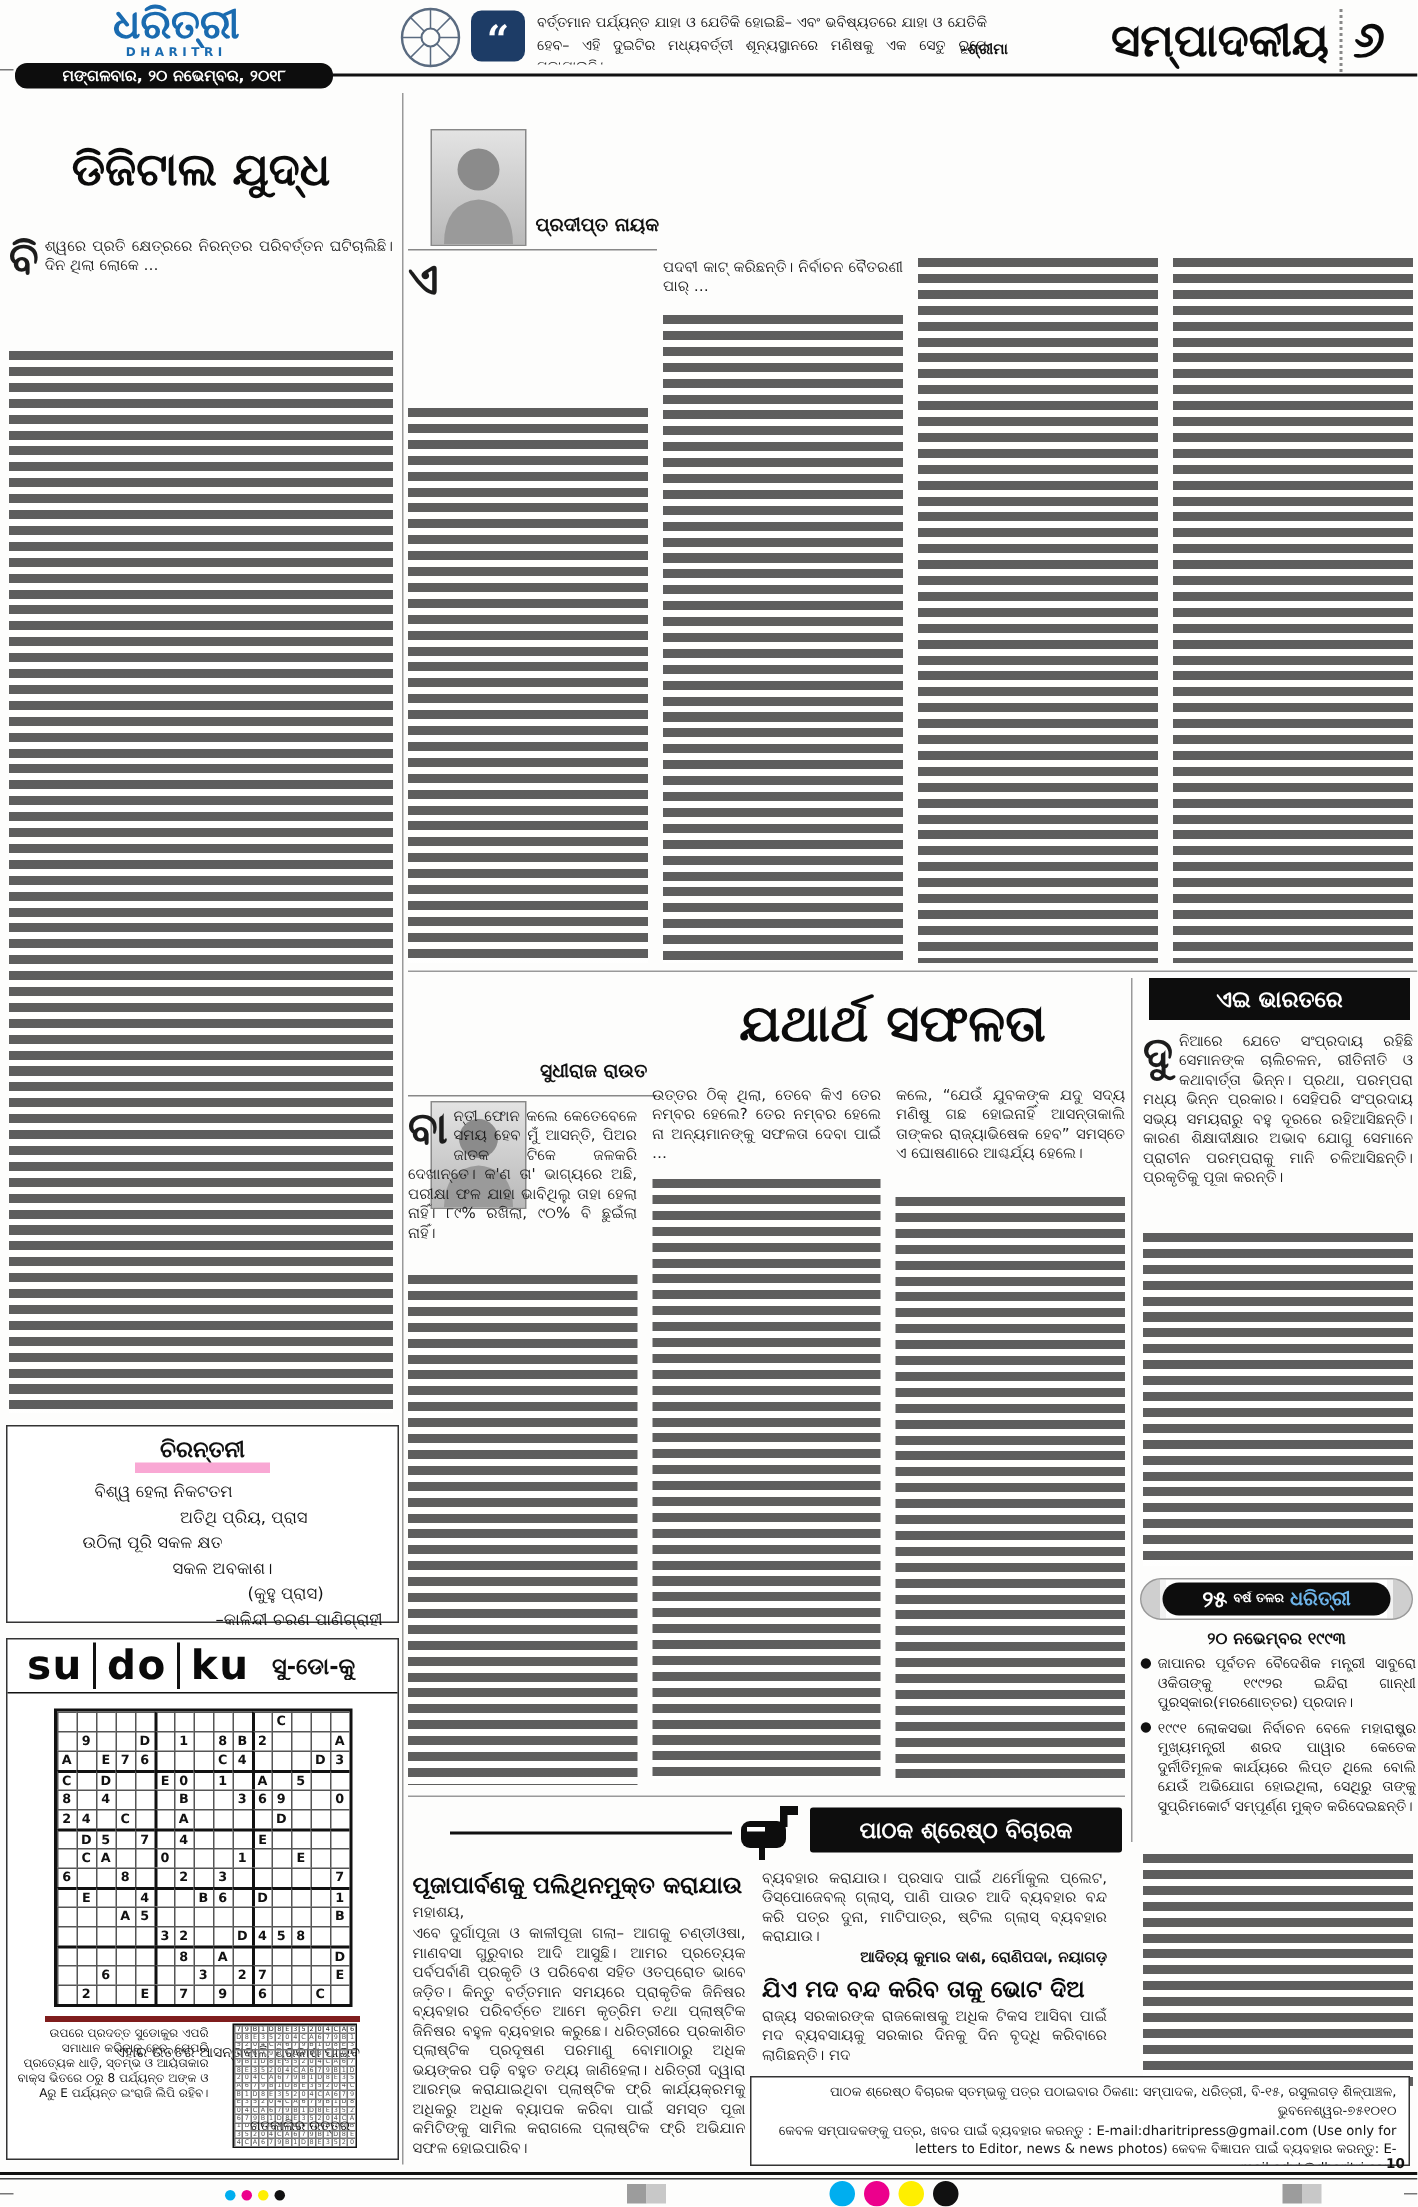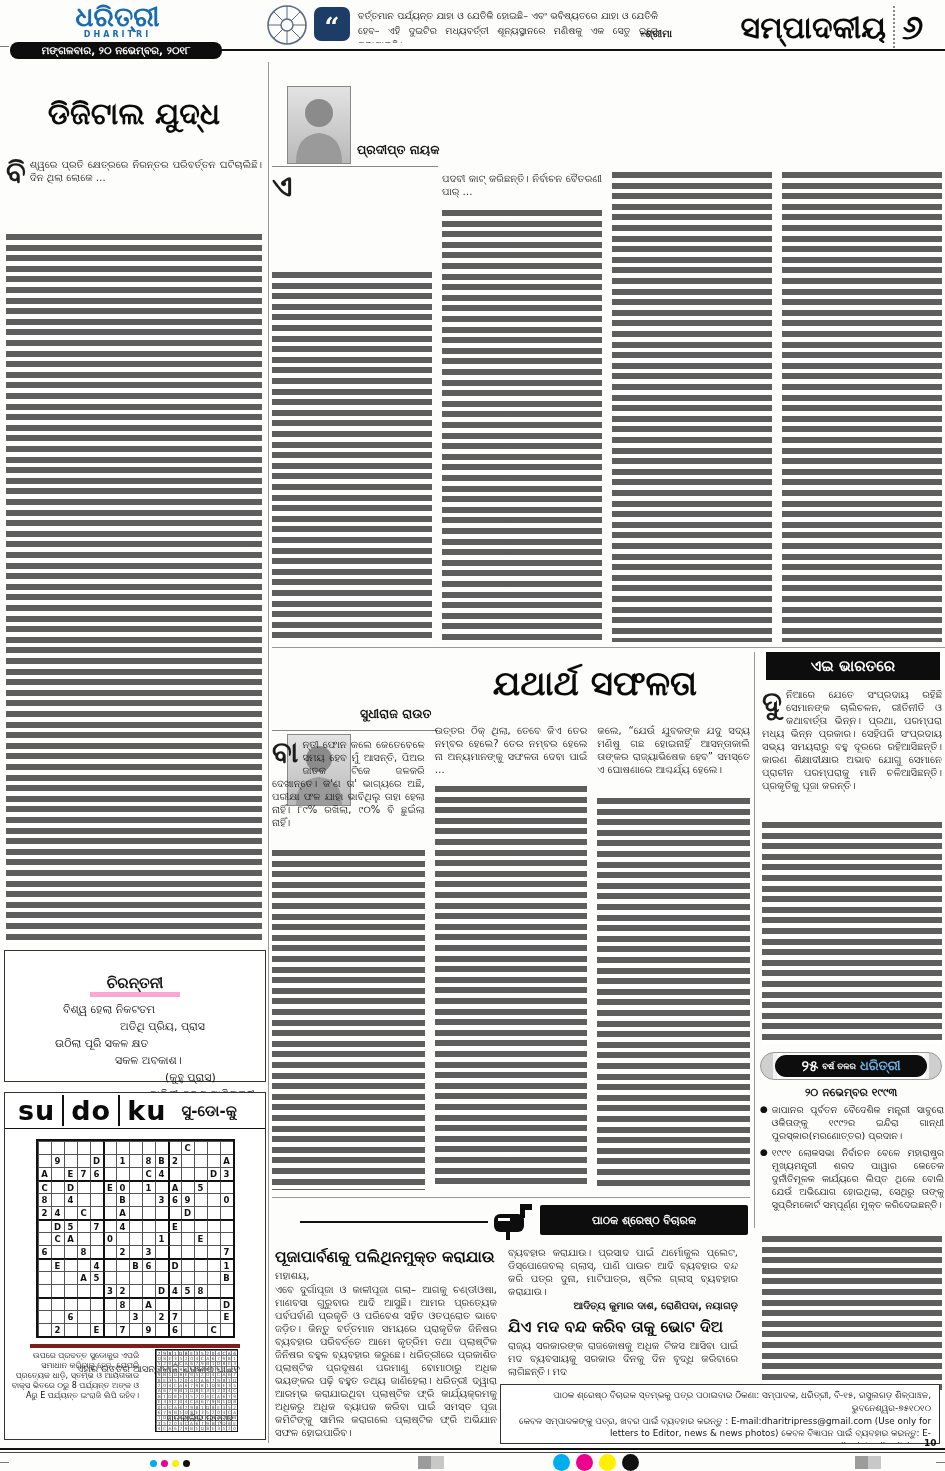--- a/index.html
+++ b/index.html
@@ -80,21 +80,21 @@
   <div class="abs rule" style="left:272px;top:1197px;width:478px;height:1px;background:#999"></div>
 
   <div class="abs hl" style="left:4px;top:84px;width:260px;height:62px;font-size:30px;line-height:60px;text-align:center">ଡିଜିଟାଲ ଯୁଦ୍ଧ</div>
   <div class="abs btext" style="left:6px;top:158px;width:256px;height:72px">
     <span class="dcap">ବି</span>
     <span>ଶ୍ୱରେ ପ୍ରତି କ୍ଷେତ୍ରରେ ନିରନ୍ତର ପରିବର୍ତ୍ତନ ଘଟିଚାଲିଛି। ଦିନ ଥିଲା ଲୋକେ …</span>
   </div>
   <div class="abs fl" style="left:6px;top:234px;width:256px;height:708px"></div>
 
   <div class="abs boxed" style="left:4px;top:950px;width:262px;height:132px;padding:6px 10px">
-    <div style="text-align:center;font-weight:700;font-size:15px;border-bottom:5px solid #f9a8d4;width:90px;margin:17px auto 4px auto;overflow:hidden;white-space:nowrap">ଚିରନ୍ତନୀ</div>
+    <div style="text-align:center;font-weight:700;font-size:15px;border-bottom:7px solid #f9a8d4;width:90px;margin:0 auto 4px auto;overflow:hidden;white-space:nowrap">ଚିରନ୍ତନୀ</div>
     <div id="poem-lines">
         <div class="poemline" style="padding-left: 48px;">ବିଶ୍ୱ ହେଲା ନିକଟତମ</div>
         <div class="poemline" style="padding-left: 105px;">ଅତିଥି ପ୍ରିୟ, ପ୍ରାସ</div>
         <div class="poemline" style="padding-left: 40px;">ଉଠିଲା ପୂରି ସକଳ କ୍ଷତ</div>
         <div class="poemline" style="padding-left: 100px;">ସକଳ ଅବକାଶ।</div>
       </div>
     <div class="poemline" style="padding-left:150px">(କୁହୁ ପ୍ରାସ)</div>
     <div class="poemline" style="text-align:right">–କାଳିନ୍ଦୀ ଚରଣ ପାଣିଗ୍ରାହୀ</div>
   </div>
 
@@ -653,21 +653,21 @@
   <div class="abs rule" style="left:300px;top:1221px;width:188px;height:1.5px"></div>
   <div class="abs" style="left:492px;top:1200px;width:42px;height:40px">
     <svg width="42" height="40" viewBox="0 0 42 40">
       <rect x="2" y="14" width="30" height="18" rx="6" fill="#0d0d0d"></rect>
       <rect x="6" y="18" width="12" height="3" fill="#fff"></rect>
       <rect x="28" y="4" width="5" height="14" fill="#0d0d0d"></rect>
       <rect x="28" y="4" width="12" height="6" fill="#0d0d0d"></rect>
       <rect x="14" y="32" width="4" height="8" fill="#0d0d0d"></rect>
     </svg>
   </div>
-  <div class="abs blackbar" style="left:540px;top:1205px;width:208px;height:30px;font-size:11px;border-radius:2px">
+  <div class="abs blackbar" style="left:540px;top:1205px;width:208px;height:30px;font-size:15px;border-radius:2px">
     <span style="white-space:nowrap;overflow:hidden">ପାଠକ ଶ୍ରେଷ୍ଠ ବିଚାରକ</span>
   </div>
 
   <div class="abs" style="left:275px;top:1248px;width:222px;height:196px;overflow:hidden">
     <div class="hl" style="font-size:15.5px;margin-bottom:3px">ପୂଜାପାର୍ବଣକୁ ପଲିଥିନମୁକ୍ତ କରାଯାଉ</div>
     <div class="btext" style="height:14px"><span>ମହାଶୟ,</span></div>
     <div class="btext" style="height:160px">
       <span>ଏବେ ଦୁର୍ଗାପୂଜା ଓ କାଳୀପୂଜା ଗଲା– ଆଗକୁ ଚଣ୍ଡୀଓଷା, ମାଣବସା ଗୁରୁବାର ଆଦି ଆସୁଛି। ଆମର ପ୍ରତ୍ୟେକ ପର୍ବପର୍ବାଣି ପ୍ରକୃତି ଓ ପରିବେଶ ସହିତ ଓତପ୍ରୋତ ଭାବେ ଜଡ଼ିତ। କିନ୍ତୁ ବର୍ତ୍ତମାନ ସମୟରେ ପ୍ରାକୃତିକ ଜିନିଷର ବ୍ୟବହାର ପରିବର୍ତ୍ତେ ଆମେ କୃତ୍ରିମ ତଥା ପ୍ଲାଷ୍ଟିକ ଜିନିଷର ବହୁଳ ବ୍ୟବହାର କରୁଛେ।</span>
       <span>ଧରିତ୍ରୀରେ ପ୍ରକାଶିତ ପ୍ଲାଷ୍ଟିକ ପ୍ରଦୂଷଣ ପରମାଣୁ ବୋମାଠାରୁ ଅଧିକ ଭୟଙ୍କର ପଢ଼ି ବହୁତ ତଥ୍ୟ ଜାଣିହେଲା। ଧରିତ୍ରୀ ଦ୍ୱାରା ଆରମ୍ଭ କରାଯାଇଥିବା ପ୍ଲାଷ୍ଟିକ ଫ୍ରି କାର୍ଯ୍ୟକ୍ରମକୁ ଅଧିକରୁ ଅଧିକ ବ୍ୟାପକ କରିବା ପାଇଁ ସମସ୍ତ ପୂଜା କମିଟିଙ୍କୁ ସାମିଲ କରାଗଲେ ପ୍ଲାଷ୍ଟିକ ଫ୍ରି ଅଭିଯାନ ସଫଳ ହୋଇପାରିବ।</span>
     </div>

